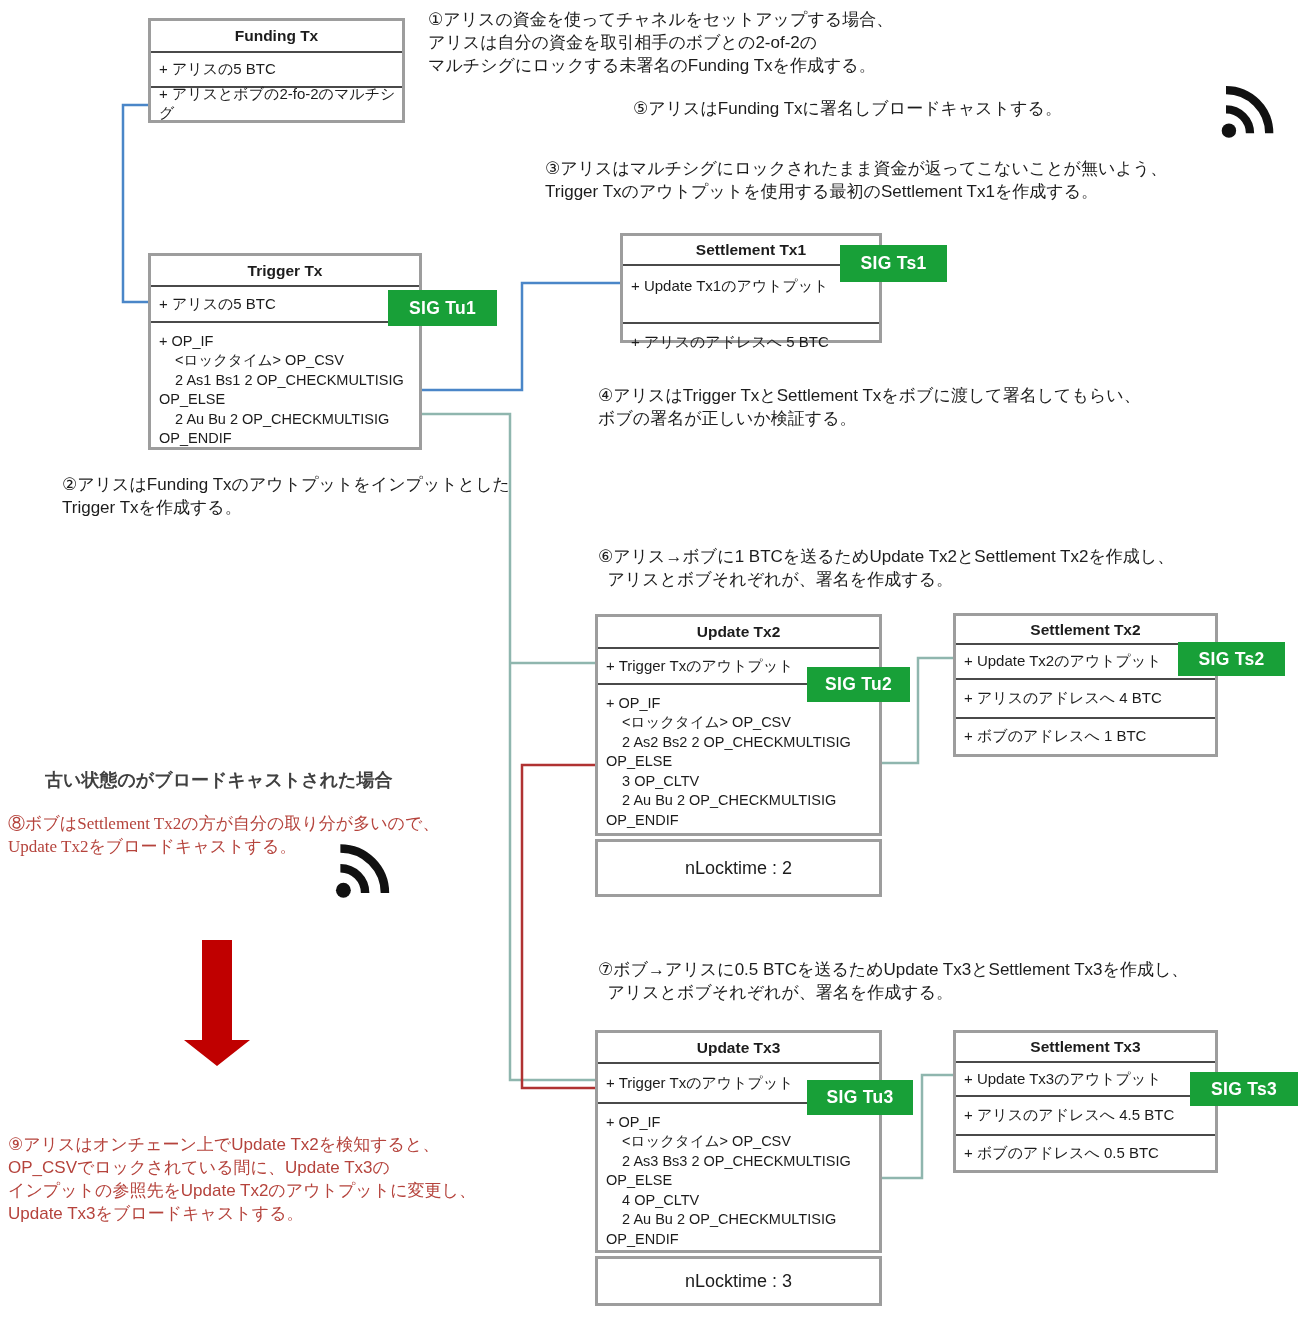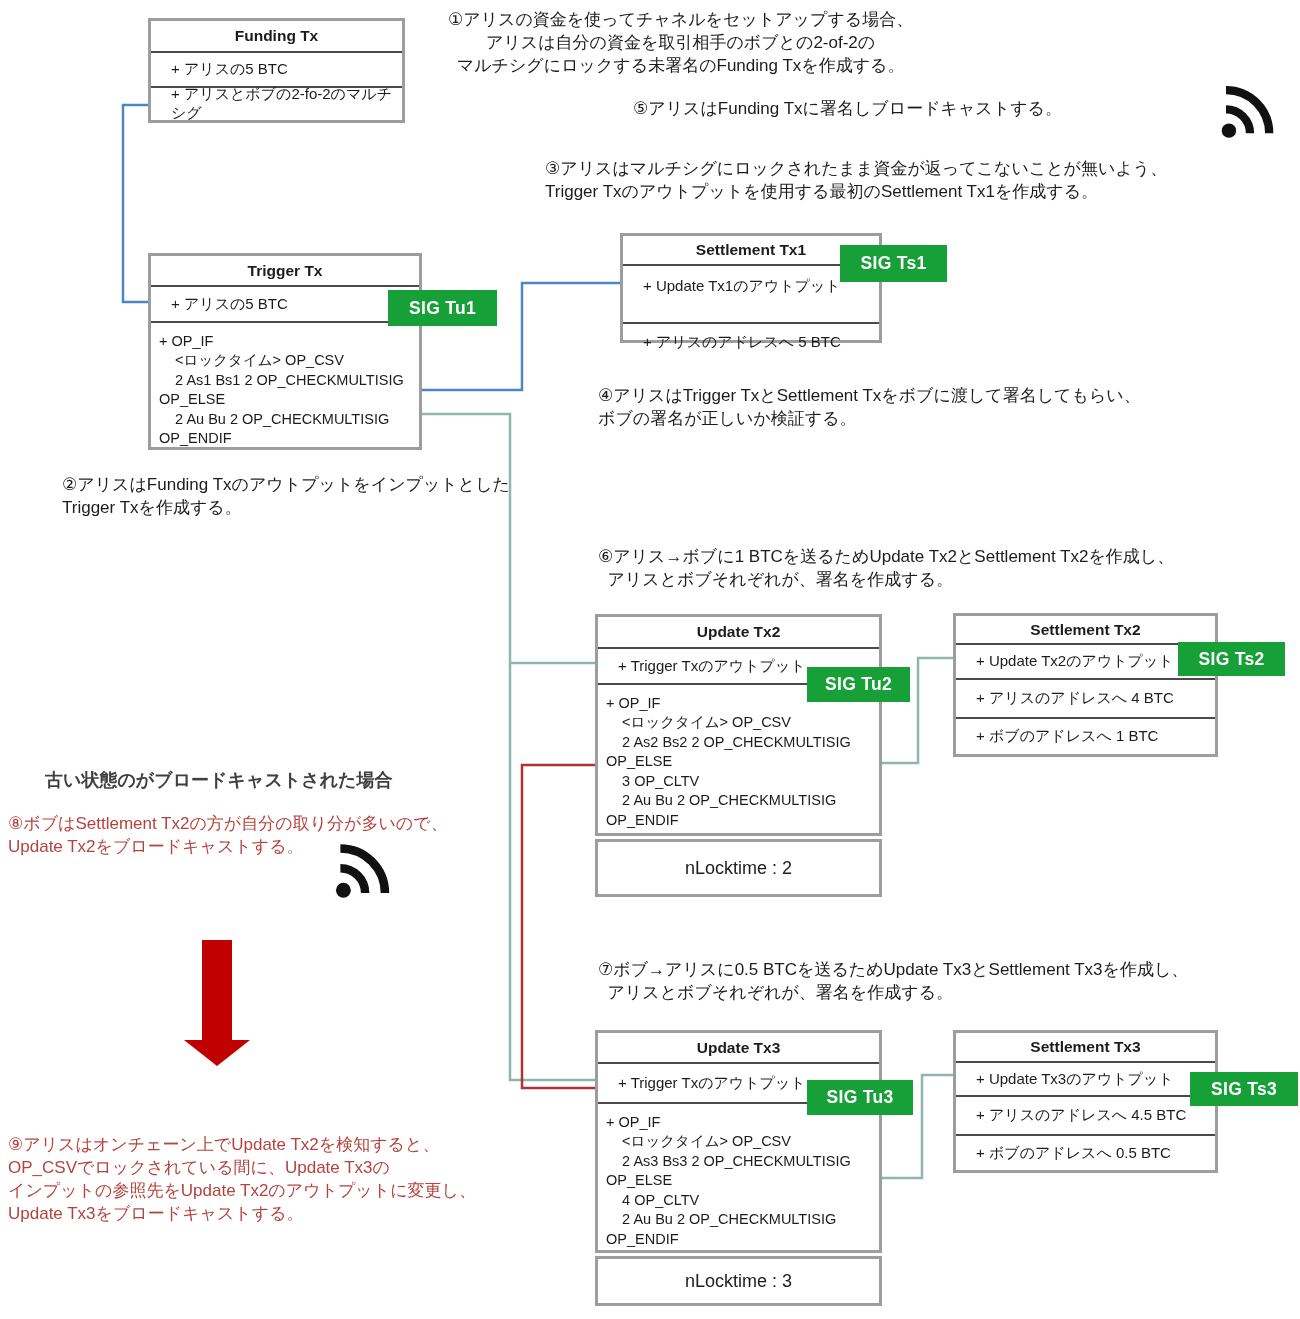--- a/index.html
+++ b/index.html
@@ -10,21 +10,21 @@
   .txbox{
     position:absolute;background:#ffffff;border:3px solid #9d9d9d;
     box-sizing:border-box;
   }
   .txbox .title{
     font-weight:bold;font-size:15.5px;display:flex;align-items:center;justify-content:center;
     box-sizing:border-box;
   }
   .sect{
     box-sizing:border-box;border-top:2px solid #4a4a4a;
-    display:flex;align-items:center;padding-left:20px;font-size:15px;
+    display:flex;align-items:center;padding-left:8px;font-size:15px;
   }
   .script{
     align-items:flex-start;padding:9px 6px 0 8px;font-size:14.5px;line-height:1.34;
     white-space:pre;display:block;
   }
   .nlock{
     display:flex;align-items:center;justify-content:center;font-size:18px;
   }
   .sig{
     position:absolute;background:#18a038;color:#ffffff;font-weight:bold;font-size:17.5px;
@@ -126,36 +126,36 @@
   <div class="sig" style="left:807px;top:1080px;width:106px;height:35px;">SIG Tu3</div>
 
   <div class="txbox" style="left:953px;top:1030px;width:265px;height:143px;">
     <div class="title" style="height:28px;">Settlement Tx3</div>
     <div class="sect" style="height:34px;">+ Update Tx3のアウトプット</div>
     <div class="sect" style="height:39px;">+ アリスのアドレスへ 4.5 BTC</div>
     <div class="sect" style="height:36px;">+ ボブのアドレスへ 0.5 BTC</div>
   </div>
   <div class="sig" style="left:1190px;top:1072px;width:108px;height:34px;">SIG Ts3</div>
 
-  <div class="note" style="left:448px;top:8px;text-align:center;">①アリスの資金を使ってチャネルをセットアップする場合、
+  <div class="note" style="left:428px;top:8px;">①アリスの資金を使ってチャネルをセットアップする場合、
 アリスは自分の資金を取引相手のボブとの2-of-2の
 マルチシグにロックする未署名のFunding Txを作成する。</div>
   <div class="note" style="left:633px;top:97px;">⑤アリスはFunding Txに署名しブロードキャストする。</div>
   <div class="note" style="left:545px;top:157px;">③アリスはマルチシグにロックされたまま資金が返ってこないことが無いよう、
 Trigger Txのアウトプットを使用する最初のSettlement Tx1を作成する。</div>
   <div class="note" style="left:598px;top:372px;margin-top:12px;">④アリスはTrigger TxとSettlement Txをボブに渡して署名してもらい、
 ボブの署名が正しいか検証する。</div>
   <div class="note" style="left:62px;top:473px;">②アリスはFunding Txのアウトプットをインプットとした
 Trigger Txを作成する。</div>
   <div class="note" style="left:598px;top:545px;">⑥アリス→ボブに1 BTCを送るためUpdate Tx2とSettlement Tx2を作成し、
   アリスとボブそれぞれが、署名を作成する。</div>
   <div class="note" style="left:598px;top:958px;">⑦ボブ→アリスに0.5 BTCを送るためUpdate Tx3とSettlement Tx3を作成し、
   アリスとボブそれぞれが、署名を作成する。</div>
   <div class="red-heading" style="left:45px;top:768px;">古い状態のがブロードキャストされた場合</div>
-  <div class="note red-note" style="left:8px;top:812px;">⑧ボブはSettlement Tx2の方が自分の取り分が多いので、
+  <div class="note red-note" style="left:8px;top:812px;font-family:Liberation Serif, serif;">⑧ボブはSettlement Tx2の方が自分の取り分が多いので、
 Update Tx2をブロードキャストする。</div>
   <div class="note red-note" style="left:8px;top:1133px;">⑨アリスはオンチェーン上でUpdate Tx2を検知すると、
 OP_CSVでロックされている間に、Update Tx3の
 インプットの参照先をUpdate Tx2のアウトプットに変更し、
 Update Tx3をブロードキャストする。</div>
 
   <svg class="bcast" style="left:1212px;top:80px;" width="68" height="64" viewBox="0 0 24 24">
     <path d="M4.5 11a9 9 0 0 1 9 9" fill="none" stroke="#111" stroke-width="3.1"></path>
     <path d="M4.5 3.8a16.2 16.2 0 0 1 16.2 16.2" fill="none" stroke="#111" stroke-width="3.1"></path>
     <circle cx="5.6" cy="19" r="2.7" fill="#111"></circle>

